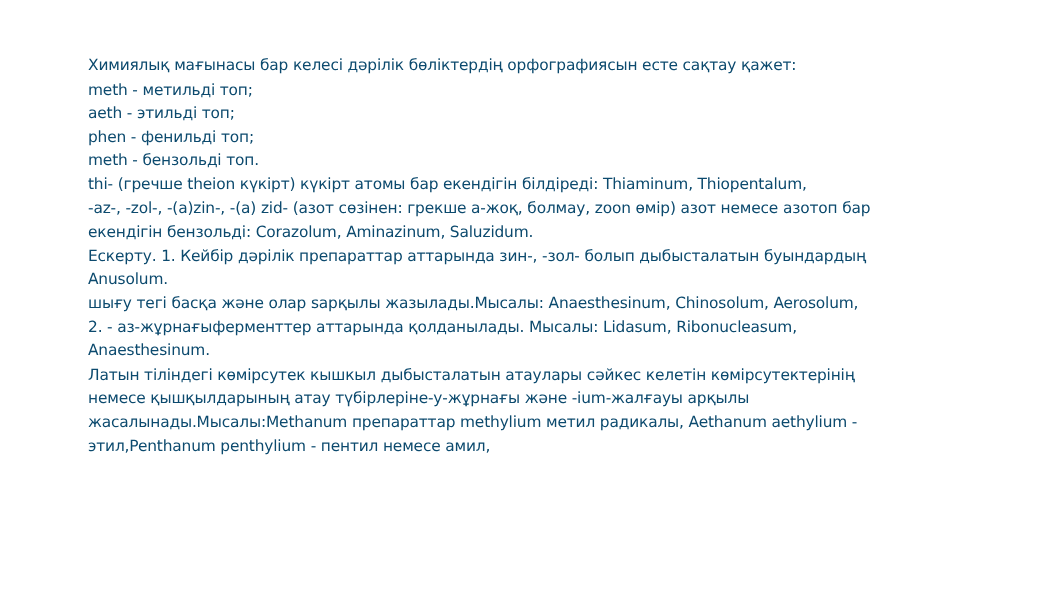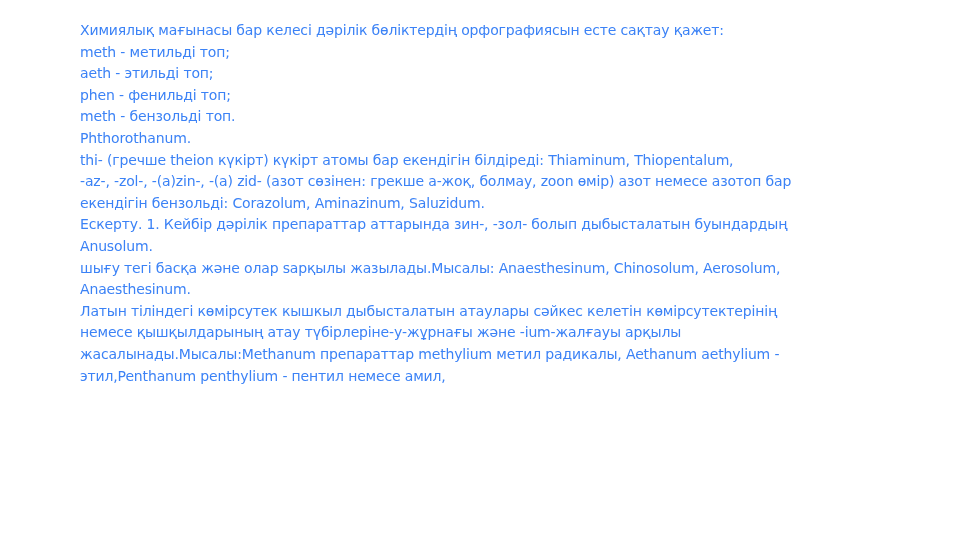--- a/index.html
+++ b/index.html
@@ -12,49 +12,49 @@
     }
     .slide {
       position: relative;
       width: 960px;
       height: 540px;
       background: #ffffff;
     }
     .text-block {
       position: absolute;
       left: 80px;
-      top: 20px;
+      top: 50px;
       width: 770px;
       font-family: "DejaVu Sans", sans-serif;
       font-size: 14px;
       line-height: 21.6px;
-      color: #3b82f6;
+      color: #0c4a6e;
       letter-spacing: -0.15px;
     }
     .line {
       display: block;
       white-space: nowrap;
     }
   </style>
 </head>
 <body>
 
 <div class="slide">
   <div class="text-block">
     <span class="line">Химиялық мағынасы бар келесі дәрілік бөліктердің орфографиясын есте сақтау қажет:</span>
     <span class="line">meth - метильді топ;</span>
     <span class="line">aeth - этильді топ;</span>
     <span class="line">phen - фенильді топ;</span>
     <span class="line">meth - бензольді топ.</span>
-    <span class="line">Phthorothanum.</span>
     <span class="line">thi- (гречше theion күкірт) күкірт атомы бар екендігін білдіреді: Thiaminum, Thiopentalum,</span>
     <span class="line">-az-, -zol-, -(a)zin-, -(a) zid- (азот сөзінен: грекше a-жоқ, болмау, zoon өмір) азот немесе азотоп бар</span>
     <span class="line">екендігін бензольді: Corazolum, Aminazinum, Saluzidum.</span>
     <span class="line">Ескерту. 1. Кейбір дәрілік препараттар аттарында зин-, -зол- болып дыбысталатын буындардың</span>
     <span class="line">Anusolum.</span>
     <span class="line">шығу тегі басқа және олар sарқылы жазылады.Мысалы: Anaesthesinum, Chinosolum, Aerosolum,</span>
+    <span class="line">2. - аз-жұрнағыферменттер аттарында қолданылады. Мысалы: Lidasum, Ribonucleasum,</span>
     <span class="line">Anaesthesinum.</span>
     <span class="line">Латын тіліндегі көмірсутек кышкыл дыбысталатын атаулары сәйкес келетін көмірсутектерінің</span>
     <span class="line">немесе қышқылдарының атау түбірлеріне-у-жұрнағы және -ium-жалғауы арқылы</span>
     <span class="line">жасалынады.Мысалы:Methanum препараттар methylium метил радикалы, Aethanum aethylium -</span>
     <span class="line">этил,Penthanum penthylium - пентил немесе амил,</span>
   </div>
 </div>
 
 </body></html>

